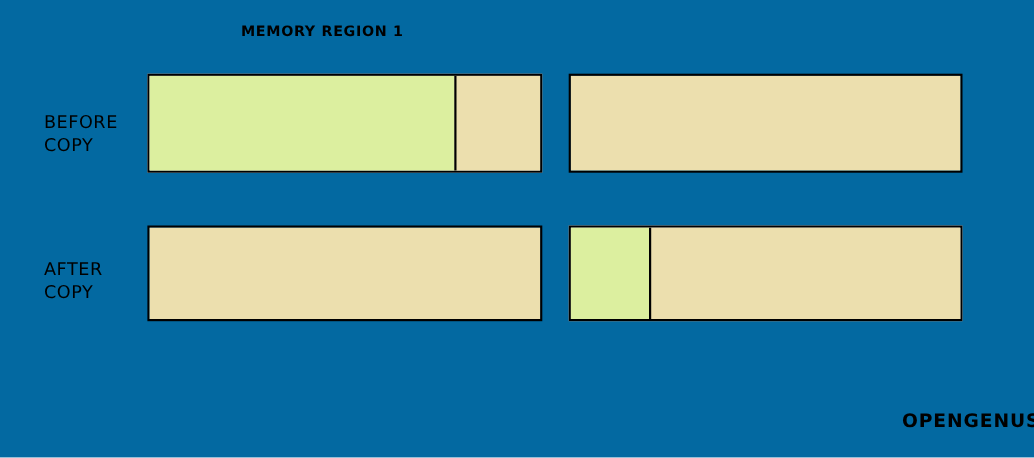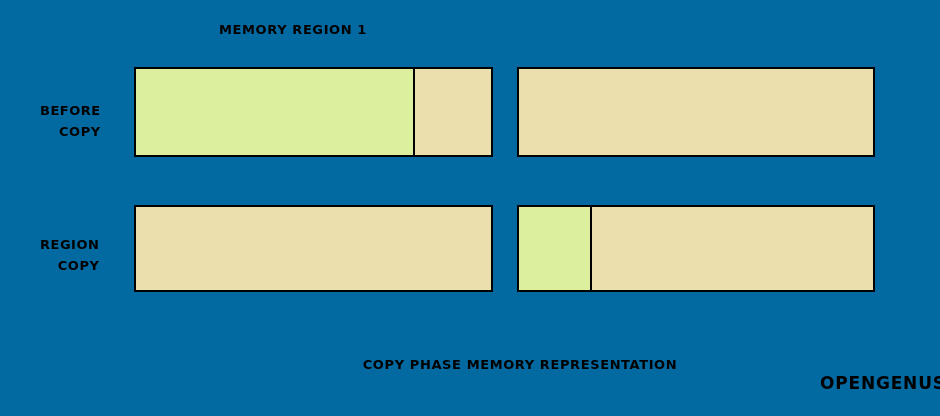--- a/index.html
+++ b/index.html
@@ -22,27 +22,26 @@
     font-size: 13px;
     font-weight: bold;
     letter-spacing: 0.6px;
     color: #000000;
     white-space: nowrap;
     text-align: center;
     transform: translateX(-50%);
   }
   .row-label {
     position: absolute;
-    font-size: 13px;
-    font-weight: bold;
+    font-size: 16px;
+    font-weight: normal;
     letter-spacing: 0.5px;
     color: #000000;
     line-height: 21px;
     white-space: nowrap;
-    text-align: right;
   }
   .row-label span { display: block; }
 
   .caption {
     position: absolute;
     font-size: 13px;
     font-weight: bold;
     letter-spacing: 0.6px;
     color: #000000;
     white-space: nowrap;
@@ -89,30 +88,29 @@
   <div class="bar" style="left:134px; top:67px; width:359px; height:90px;">
     <div class="seg" style="width:78%; background:#dcef9f;"></div>
     <div class="seg seg-divider" style="width:22%; background:#ecdfae;"></div>
   </div>
 
   <div class="bar" style="left:517px; top:67px; width:358px; height:90px;">
     <div class="seg" style="width:100%; background:#ecdfae;"></div>
   </div>
 
   <div class="row-label" style="left:40px; top:234px;">
-    <span>REGION</span>
+    <span>AFTER</span>
     <span>COPY</span>
   </div>
 
   <div class="bar" style="left:134px; top:205px; width:359px; height:87px;">
     <div class="seg" style="width:100%; background:#ecdfae;"></div>
   </div>
 
   <div class="bar" style="left:517px; top:205px; width:358px; height:87px;">
     <div class="seg" style="width:20%; background:#dcef9f;"></div>
     <div class="seg seg-divider" style="width:80%; background:#ecdfae;"></div>
   </div>
 
-  <div class="caption" style="left:520px; top:357px;">COPY PHASE MEMORY REPRESENTATION</div>
 
   <div class="watermark" style="left:820px; top:373px;">OPENGENUS</div>
 
 </div>
 
 </body></html>

